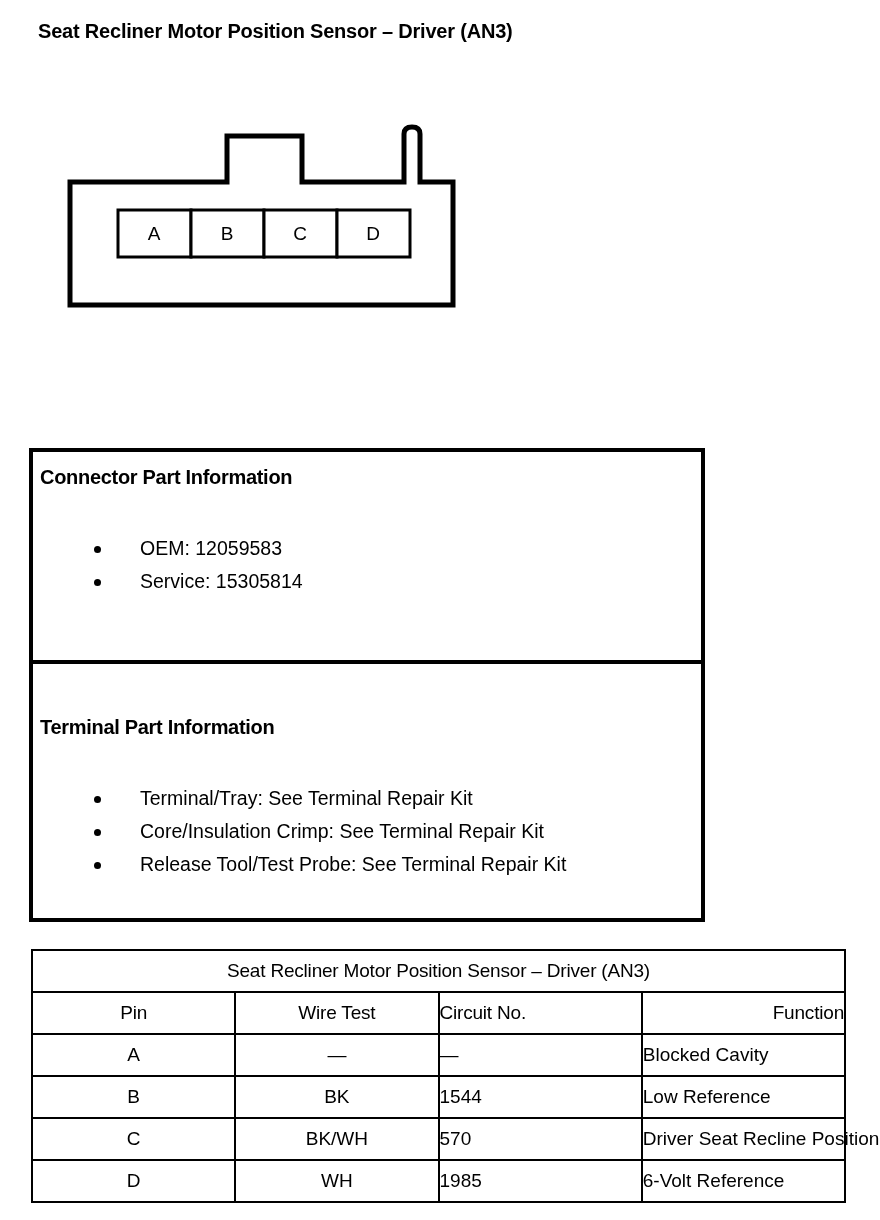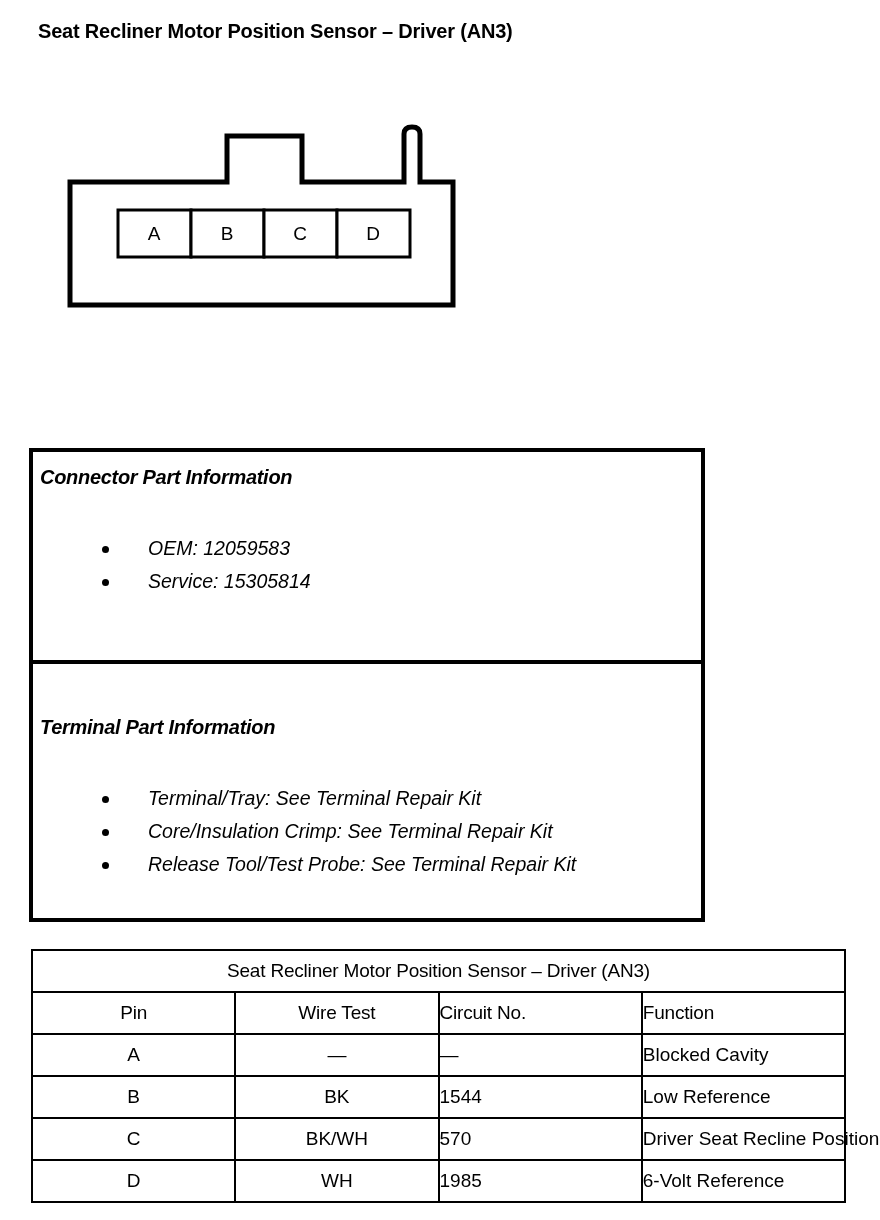--- a/index.html
+++ b/index.html
@@ -44,39 +44,38 @@
     left: 29px;
     top: 448px;
     width: 668px;
     border: 4px solid #000;
     box-sizing: content-box;
   }
   .info-panel {
     position: relative;
     box-sizing: border-box;
     padding: 14px 0 18px 0;
-    font-style: italic;
   }
   .info-panel.first { border-bottom: 4px solid #000; height: 212px; }
   .info-panel.second { height: 216px; margin-top: 38px; }
 
   .panel-heading {
     font-size: 20px;
     font-weight: bold;
     letter-spacing: -0.3px;
     margin: 0 0 0 7px;
     line-height: 1.1;
     white-space: nowrap;
   }
   .bullet-list {
     list-style: none;
     margin: 0;
     padding: 0;
     position: absolute;
-    left: 69px;
+    left: 61px;
     top: 80px;
     width: 700px;
   }
   .bullet-item {
     position: relative;
     font-size: 19.5px;
     line-height: 33px;
     white-space: nowrap;
     padding-left: 46px;
   }
@@ -114,21 +113,21 @@
     white-space: nowrap;
   }
   .tbl-title {
     text-align: center;
     font-weight: bold;
     font-size: 19.5px;
     letter-spacing: -0.2px;
     height: 40px;
   }
   .col-head {
-    text-align: left;
+    text-align: right;
     font-weight: bold;
     font-size: 19.5px;
     letter-spacing: -0.2px;
   }
   .c-pin { width: 48px; text-align: center; margin-left: 44px; }
   .c-wire { width: 142px; text-align: center; }
   .c-circ { width: 136px; text-align: left; }
   .c-func { text-align: left; padding-left: 6px; }
 </style>
 </head>

